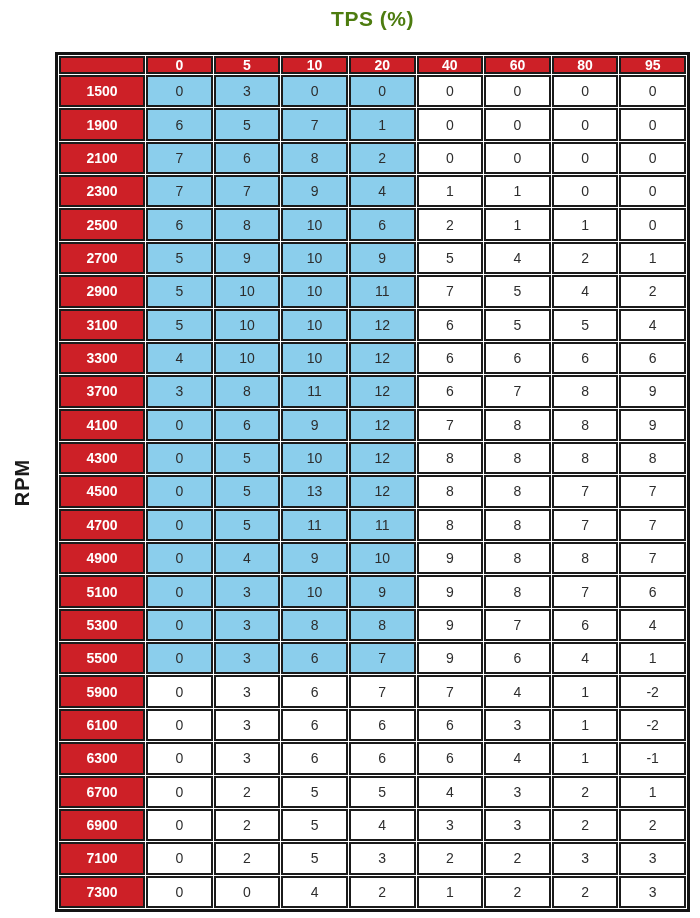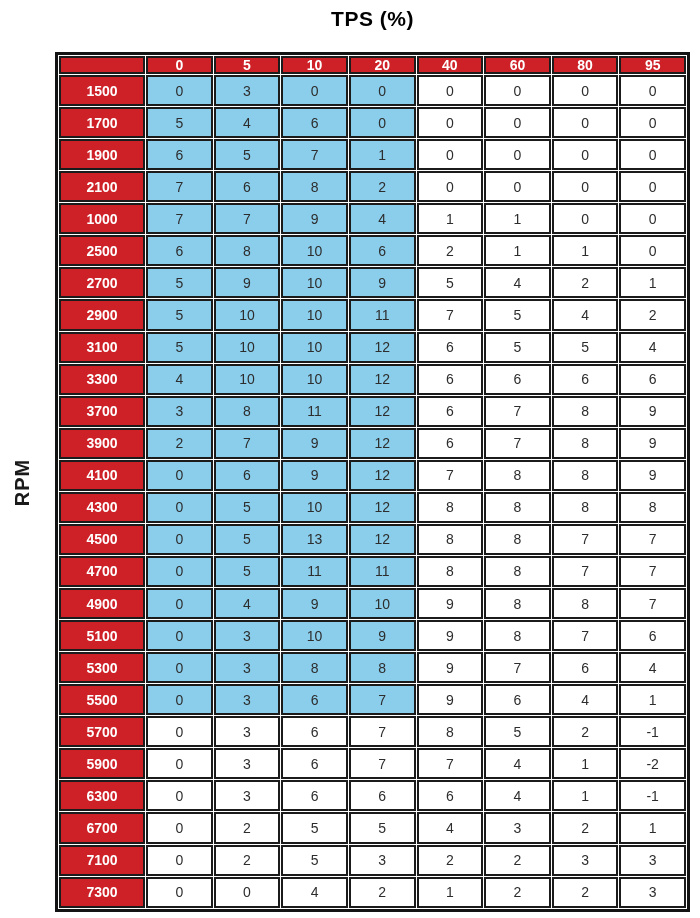--- a/index.html
+++ b/index.html
@@ -17,21 +17,21 @@
   }
   .chart-title {
     position: absolute;
     left: 55px;
     top: 7px;
     width: 635px;
     text-align: center;
     font-size: 21px;
     font-weight: bold;
     letter-spacing: 0.5px;
-    color: #000000;
+    color: #4d7c0f;
   }
   .rpm-label-wrap {
     position: absolute;
     left: 0px;
     top: 52px;
     width: 46px;
     height: 860px;
     display: flex;
     align-items: center;
     justify-content: center;
@@ -119,31 +119,20 @@
           <td class="hl">0</td>
           <td class="hl">3</td>
           <td class="hl">0</td>
           <td class="hl">0</td>
           <td>0</td>
           <td>0</td>
           <td>0</td>
           <td>0</td>
         </tr>
         <tr>
-          <th>1700</th>
-          <td class="hl">5</td>
-          <td class="hl">4</td>
-          <td class="hl">6</td>
-          <td class="hl">0</td>
-          <td>0</td>
-          <td>0</td>
-          <td>0</td>
-          <td>0</td>
-        </tr>
-        <tr>
           <th>1900</th>
           <td class="hl">6</td>
           <td class="hl">5</td>
           <td class="hl">7</td>
           <td class="hl">1</td>
           <td>0</td>
           <td>0</td>
           <td>0</td>
           <td>0</td>
         </tr>
@@ -152,21 +141,21 @@
           <td class="hl">7</td>
           <td class="hl">6</td>
           <td class="hl">8</td>
           <td class="hl">2</td>
           <td>0</td>
           <td>0</td>
           <td>0</td>
           <td>0</td>
         </tr>
         <tr>
-          <th>1000</th>
+          <th>2300</th>
           <td class="hl">7</td>
           <td class="hl">7</td>
           <td class="hl">9</td>
           <td class="hl">4</td>
           <td>1</td>
           <td>1</td>
           <td>0</td>
           <td>0</td>
         </tr>
         <tr>
@@ -229,31 +218,20 @@
           <td class="hl">3</td>
           <td class="hl">8</td>
           <td class="hl">11</td>
           <td class="hl">12</td>
           <td>6</td>
           <td>7</td>
           <td>8</td>
           <td>9</td>
         </tr>
         <tr>
-          <th>3900</th>
-          <td class="hl">2</td>
-          <td class="hl">7</td>
-          <td class="hl">9</td>
-          <td class="hl">12</td>
-          <td>6</td>
-          <td>7</td>
-          <td>8</td>
-          <td>9</td>
-        </tr>
-        <tr>
           <th>4100</th>
           <td class="hl">0</td>
           <td class="hl">6</td>
           <td class="hl">9</td>
           <td class="hl">12</td>
           <td>7</td>
           <td>8</td>
           <td>8</td>
           <td>9</td>
         </tr>
@@ -328,62 +306,73 @@
           <td class="hl">0</td>
           <td class="hl">3</td>
           <td class="hl">6</td>
           <td class="hl">7</td>
           <td>9</td>
           <td>6</td>
           <td>4</td>
           <td>1</td>
         </tr>
         <tr>
-          <th>5700</th>
-          <td>0</td>
-          <td>3</td>
-          <td>6</td>
-          <td>7</td>
-          <td>8</td>
-          <td>5</td>
-          <td>2</td>
+          <th>5900</th>
+          <td>0</td>
+          <td>3</td>
+          <td>6</td>
+          <td>7</td>
+          <td>7</td>
+          <td>4</td>
+          <td>1</td>
+          <td>-2</td>
+        </tr>
+        <tr>
+          <th>6100</th>
+          <td>0</td>
+          <td>3</td>
+          <td>6</td>
+          <td>6</td>
+          <td>6</td>
+          <td>3</td>
+          <td>1</td>
+          <td>-2</td>
+        </tr>
+        <tr>
+          <th>6300</th>
+          <td>0</td>
+          <td>3</td>
+          <td>6</td>
+          <td>6</td>
+          <td>6</td>
+          <td>4</td>
+          <td>1</td>
           <td>-1</td>
         </tr>
         <tr>
-          <th>5900</th>
-          <td>0</td>
-          <td>3</td>
-          <td>6</td>
-          <td>7</td>
-          <td>7</td>
-          <td>4</td>
-          <td>1</td>
-          <td>-2</td>
-        </tr>
-        <tr>
-          <th>6300</th>
-          <td>0</td>
-          <td>3</td>
-          <td>6</td>
-          <td>6</td>
-          <td>6</td>
-          <td>4</td>
-          <td>1</td>
-          <td>-1</td>
-        </tr>
-        <tr>
           <th>6700</th>
           <td>0</td>
           <td>2</td>
           <td>5</td>
           <td>5</td>
           <td>4</td>
           <td>3</td>
           <td>2</td>
           <td>1</td>
+        </tr>
+        <tr>
+          <th>6900</th>
+          <td>0</td>
+          <td>2</td>
+          <td>5</td>
+          <td>4</td>
+          <td>3</td>
+          <td>3</td>
+          <td>2</td>
+          <td>2</td>
         </tr>
         <tr>
           <th>7100</th>
           <td>0</td>
           <td>2</td>
           <td>5</td>
           <td>3</td>
           <td>2</td>
           <td>2</td>
           <td>3</td>

